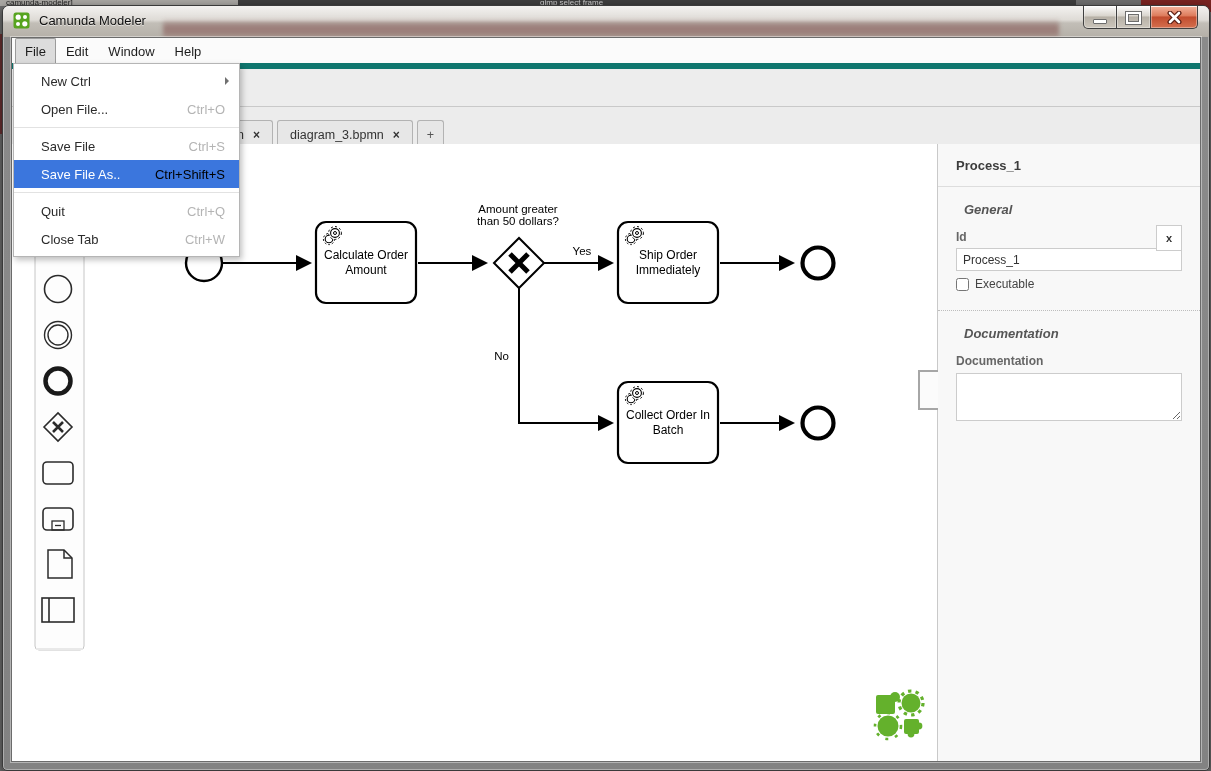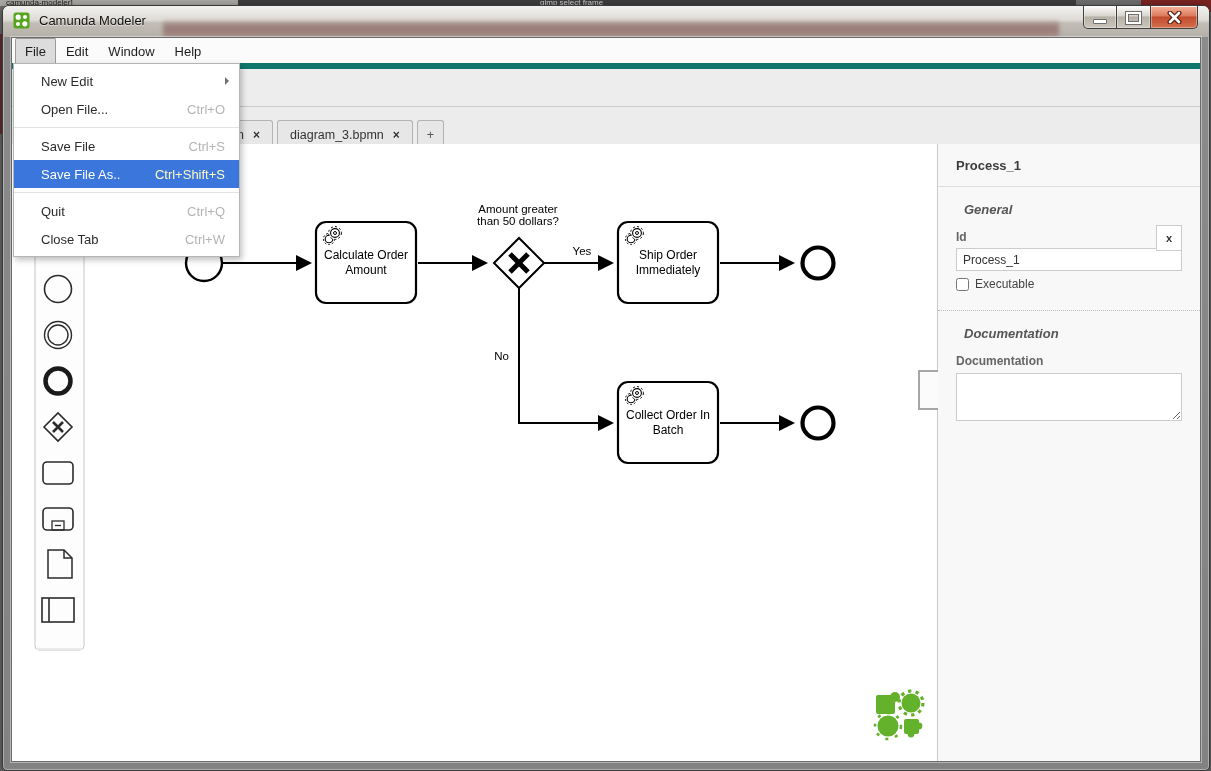--- a/index.html
+++ b/index.html
@@ -81,21 +81,21 @@
   .props textarea{width:100%;box-sizing:border-box;height:48px;margin-top:5px;border:1px solid #ccc;background:#fff;
     resize:both;font-family:"Liberation Sans",sans-serif;font-size:12px;}
 
   
   .file-menu{position:absolute;left:1px;top:25px;width:225px;background:#fff;border:1px solid #b5b5b5;
     box-shadow:2px 3px 6px rgba(0,0,0,.25);z-index:60;padding:3px 0;font-size:13px;color:#2b2b2b;}
   .fm-item{height:28px;display:flex;align-items:center;padding:0 14px 0 27px;position:relative;cursor:default;}
   .fm-item .lbl{flex:1;}
   .fm-item .sc{color:#b4b4b4;}
   .fm-item.hl{background:#3b76dd;color:#fff;gap:23px;}
-  .fm-item.hl .sc{color:#fef9c3;}
+  .fm-item.hl .sc{color:#000000;}
   .fm-sep{border-top:1px solid #e2e2e2;margin:4px 0;}
   .subarrow{width:0;height:0;border-left:4px solid #707070;border-top:4px solid transparent;border-bottom:4px solid transparent;margin-right:-4px;}
 </style>
 </head>
 <body>
 
 <div class="desk-strip">
   <div class="frag-left">camunda-modeler]</div>
   <div class="frag-mid">gimp select frame</div>
 </div>
@@ -297,21 +297,21 @@
           <div class="divider dotted"></div>
           <h2>Documentation</h2>
           <label class="fl">Documentation</label>
           <textarea style=""></textarea>
         </div>
       </div>
     </div>
 
     <div class="file-menu">
       <div class="fm-item">
-        <span class="lbl">New Edit</span>
+        <span class="lbl">New Ctrl</span>
         <span class="subarrow"></span>
       </div>
       <div class="fm-item">
         <span class="lbl">Open File...</span>
         <span class="sc">Ctrl+O</span>
       </div>
       <div class="fm-sep"></div>
       <div class="fm-item">
         <span class="lbl">Save File</span>
         <span class="sc">Ctrl+S</span>

